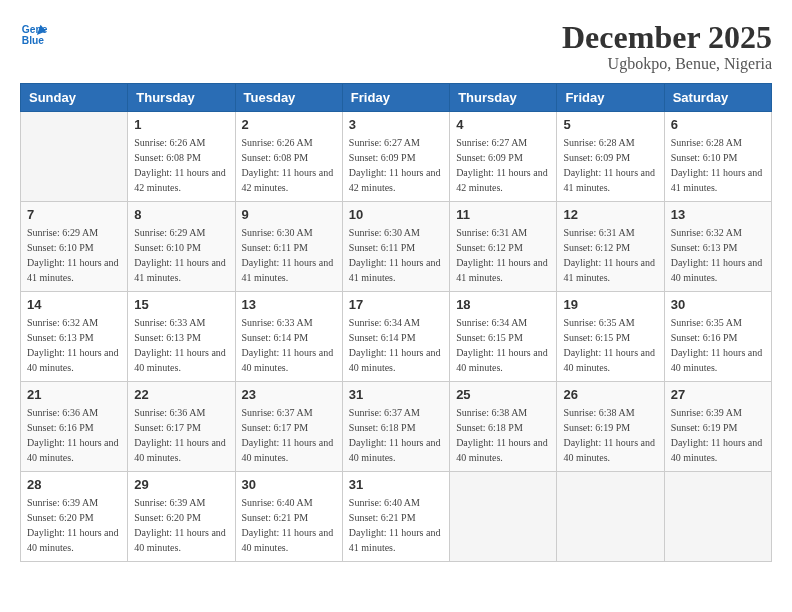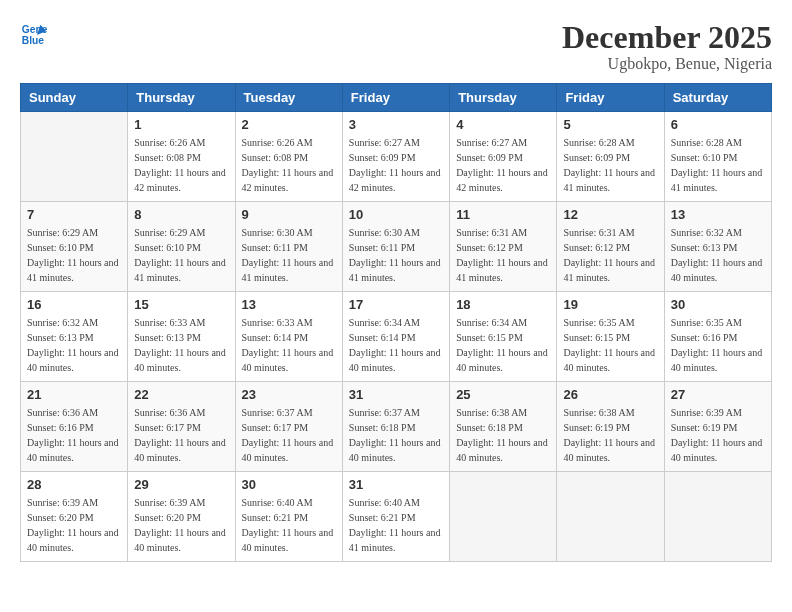--- a/index.html
+++ b/index.html
@@ -192,21 +192,21 @@
         </td>
         <td>
           <div class="day-number">13</div>
           <div class="day-info" style="white-space: pre-line;">Sunrise: 6:32 AM
 Sunset: 6:13 PM
 Daylight: 11 hours and 40 minutes.</div>
         </td>
       </tr>
       <tr class="week-row">
         <td>
-          <div class="day-number">16</div>
+          <div class="day-number">14</div>
           <div class="day-info" style="white-space: pre-line;">Sunrise: 6:32 AM
 Sunset: 6:13 PM
 Daylight: 11 hours and 40 minutes.</div>
         </td>
         <td>
           <div class="day-number">15</div>
           <div class="day-info" style="white-space: pre-line;">Sunrise: 6:33 AM
 Sunset: 6:13 PM
 Daylight: 11 hours and 40 minutes.</div>
         </td>

